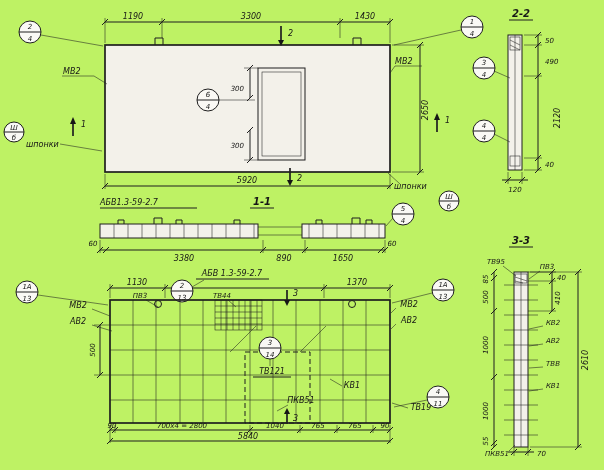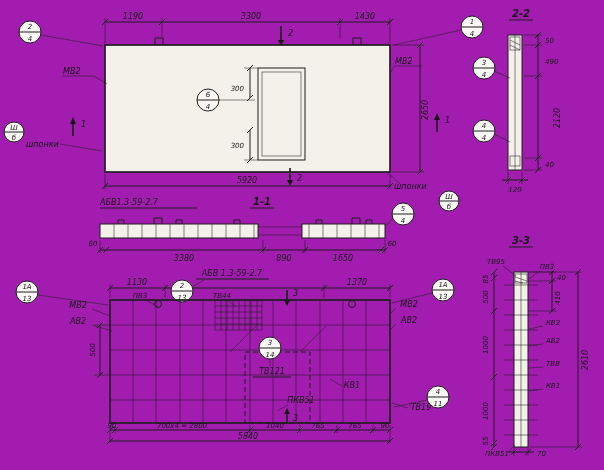--- a/index.html
+++ b/index.html
@@ -1,16 +1,16 @@
 <!DOCTYPE html>
 <html><head>
 <meta charset="utf-8">
 <style>
   html,body{margin:0;padding:0;background:#dededa;}
-  .sheet{width:604px;height:470px;background:#a21caf;position:relative;overflow:hidden;}
+  .sheet{width:604px;height:470px;background:#bef264;position:relative;overflow:hidden;}
   svg{position:absolute;left:0;top:0;}
   text{font-family:"DejaVu Sans",sans-serif;font-style:italic;fill:#161616;}
   .t8{font-size:8px;}
   .t7{font-size:7px;}
   .t10{font-size:10px;font-weight:bold;}
   .ln{stroke:#1f1f1f;fill:none;stroke-width:1;}
   .lt{stroke:#1f1f1f;fill:none;stroke-width:.55;}
   .lk{stroke:#1f1f1f;fill:none;stroke-width:1.7;}
   .dash{stroke-dasharray:5 3;}
   .co{fill:#faf9f5;stroke:#1f1f1f;stroke-width:1;}

